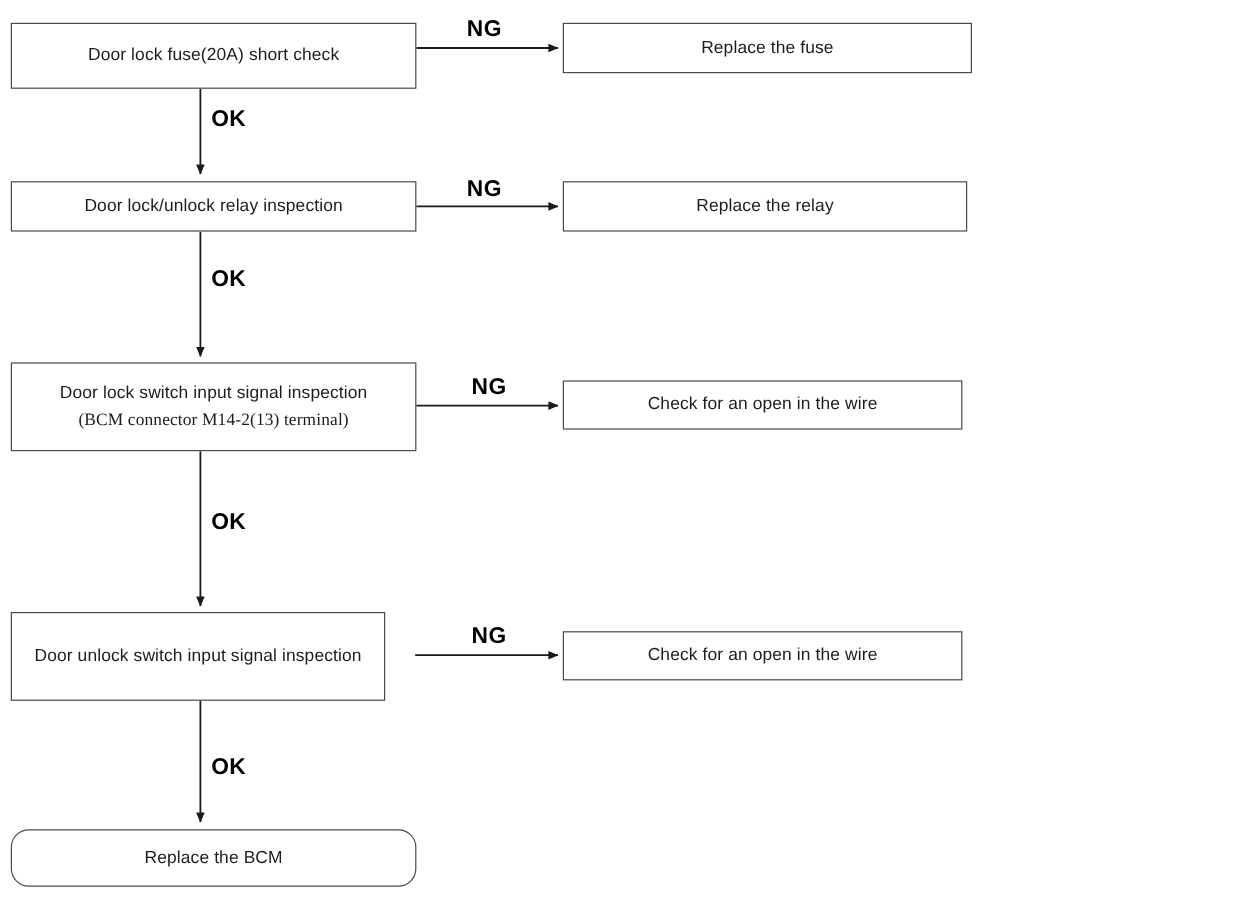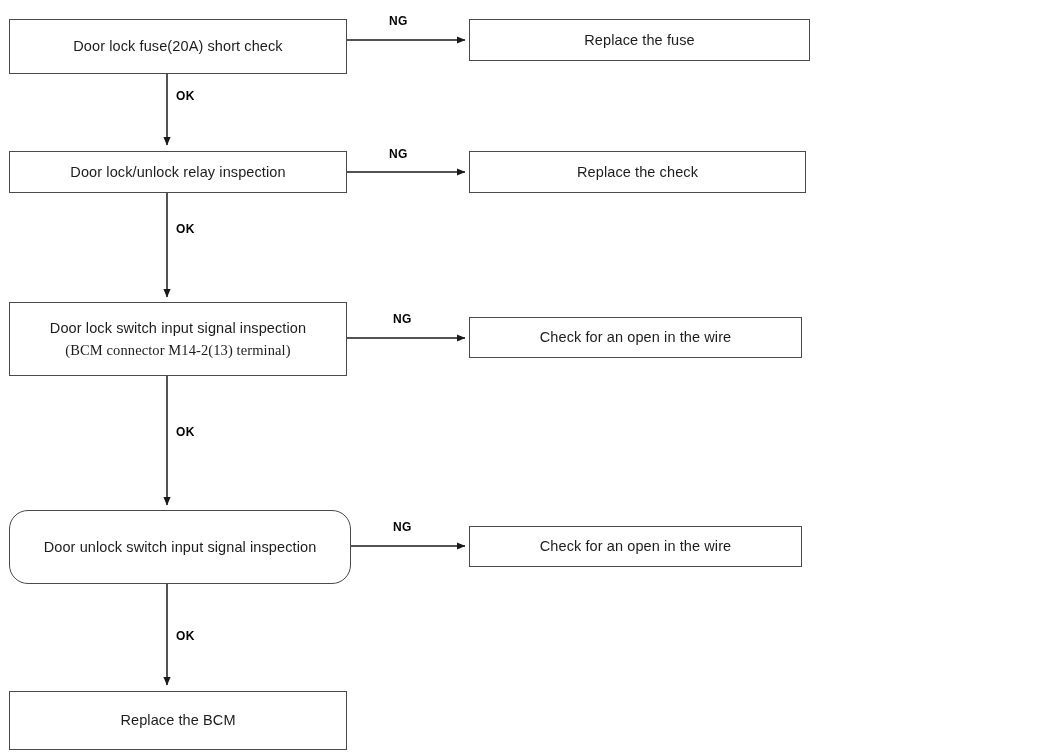--- a/index.html
+++ b/index.html
@@ -34,21 +34,21 @@
     color: #1c1c1c;
     letter-spacing: 0.1px;
     padding: 0 6px;
   }
   .node .line2 {
     display: block;
     font-family: Liberation Serif, serif;
   }
   .edge-label {
     position: absolute;
-    font-size: 12px;
+    font-size: 19px;
     font-weight: bold;
     color: #000000;
     letter-spacing: 0.3px;
     white-space: nowrap;
   }
   .conn {
     position: absolute;
     pointer-events: none;
   }
   .conn svg {
@@ -88,40 +88,40 @@
   <div class="node" style="left:469px; top:19px; width:341px; height:42px;">
     <span>Replace the fuse</span>
   </div>
   <div class="edge-label" style="left:176px; top:89px;">OK</div>
 
   <div class="node" style="left:9px; top:151px; width:338px; height:42px;">
     <span>Door lock/unlock relay inspection</span>
   </div>
   <div class="edge-label" style="left:389px; top:147px;">NG</div>
   <div class="node" style="left:469px; top:151px; width:337px; height:42px;">
-    <span>Replace the check</span>
+    <span>Replace the relay</span>
   </div>
   <div class="edge-label" style="left:176px; top:222px;">OK</div>
 
   <div class="node" style="left:9px; top:302px; width:338px; height:74px;">
     <span>Door lock switch input signal inspection</span>
     <span class="line2">(BCM connector M14-2(13) terminal)</span>
   </div>
   <div class="edge-label" style="left:393px; top:312px;">NG</div>
   <div class="node" style="left:469px; top:317px; width:333px; height:41px;">
     <span>Check for an open in the wire</span>
   </div>
   <div class="edge-label" style="left:176px; top:425px;">OK</div>
 
-  <div class="node" style="left:9px; top:510px; width:342px; height:74px;border-radius:19px;">
+  <div class="node" style="left:9px; top:510px; width:312px; height:74px;">
     <span>Door unlock switch input signal inspection</span>
   </div>
   <div class="edge-label" style="left:393px; top:520px;">NG</div>
   <div class="node" style="left:469px; top:526px; width:333px; height:41px;">
     <span>Check for an open in the wire</span>
   </div>
   <div class="edge-label" style="left:176px; top:629px;">OK</div>
 
-  <div class="node" style="left:9px; top:691px; width:338px; height:59px;">
+  <div class="node" style="left:9px; top:691px; width:338px; height:48px;border-radius:15px;">
     <span>Replace the BCM</span>
   </div>
 
 </div>
 
 </body></html>

